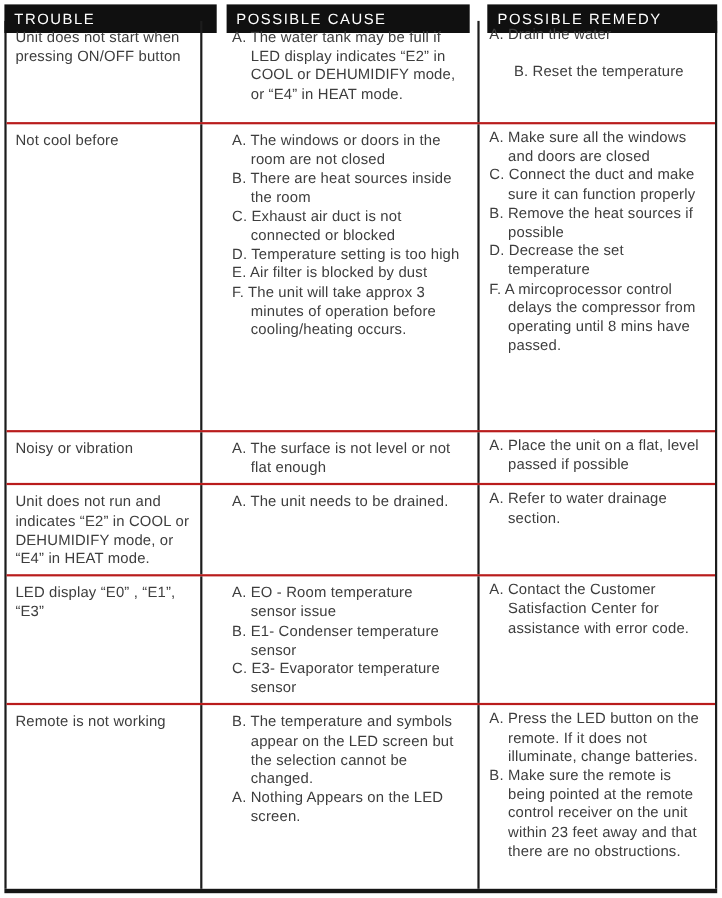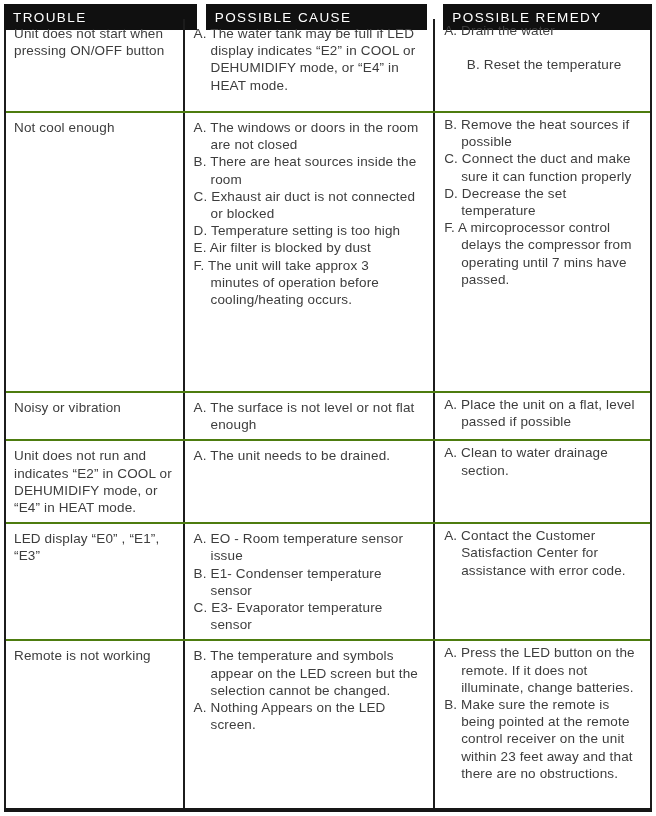--- a/index.html
+++ b/index.html
@@ -37,37 +37,37 @@
   .h1 { width: 194px; margin-right: 9px; }
   .h2 { width: 223px; margin-right: 16px; }
   .h3 { width: 210px; }
   
   .body-rows {
     border-left: 2px solid #1c1c1c;
     border-right: 2px solid #1c1c1c;
   }
   .row {
     display: flex;
-    border-bottom: 2px solid #4d7c0f;
+    border-bottom: 2px solid #b91c1c;
   }
   .row:last-child { border-bottom: none; }
   .cell {
     font-size: 13.5px;
     line-height: 17.2px;
     letter-spacing: 0.15px;
   }
   .c1 {
     width: 199px;
     border-right: 2px solid #1c1c1c;
     padding: 6px 6px 6px 8px;
   }
   .c2 {
     width: 279px;
     border-right: 2px solid #1c1c1c;
-    padding: 6px 14px 6px 9px;
+    padding: 6px 14px 6px 27px;
   }
   .c3 {
     width: 240px;
     padding: 3px 6px 6px 9px;
   }
   .item {
     padding-left: 17px;
     text-indent: -17px;
   }
   .item.gap { margin-top: 17px; text-align: center; }
@@ -97,54 +97,55 @@
       <div class="cell c2">
         <div class="item">A. The water tank may be full if LED display indicates “E2” in COOL or DEHUMIDIFY mode, or “E4” in HEAT mode.</div>
       </div>
       <div class="cell c3">
         <div class="item">A. Drain the water</div>
         <div class="item gap">B. Reset the temperature</div>
       </div>
     </div>
 
     <div class="row r2">
-      <div class="cell c1">Not cool enough</div>
+      <div class="cell c1">Not cool before</div>
       <div class="cell c2">
         <div class="item">A. The windows or doors in the room are not closed</div>
         <div class="item">B. There are heat sources inside the room</div>
         <div class="item">C. Exhaust air duct is not connected or blocked</div>
         <div class="item">D. Temperature setting is too high</div>
         <div class="item">E. Air filter is blocked by dust</div>
         <div class="item">F. The unit will take approx 3 minutes of operation before cooling/heating occurs.</div>
       </div>
       <div class="cell c3">
+        <div class="item">A. Make sure all the windows and doors are closed</div>
+        <div class="item">C. Connect the duct and make sure it can function properly</div>
         <div class="item">B. Remove the heat sources if possible</div>
-        <div class="item">C. Connect the duct and make sure it can function properly</div>
         <div class="item">D. Decrease the set temperature</div>
-        <div class="item">F. A mircoprocessor control delays the compressor from operating until 7 mins have passed.</div>
+        <div class="item">F. A mircoprocessor control delays the compressor from operating until 8 mins have passed.</div>
       </div>
     </div>
 
     <div class="row r3">
       <div class="cell c1">Noisy or vibration</div>
       <div class="cell c2">
         <div class="item">A. The surface is not level or not flat enough</div>
       </div>
       <div class="cell c3">
         <div class="item">A. Place the unit on a flat, level passed if possible</div>
       </div>
     </div>
 
     <div class="row r4">
       <div class="cell c1">Unit does not run and indicates “E2” in COOL or DEHUMIDIFY mode, or “E4” in HEAT mode.</div>
       <div class="cell c2">
         <div class="item">A. The unit needs to be drained.</div>
       </div>
       <div class="cell c3">
-        <div class="item">A. Clean to water drainage section.</div>
+        <div class="item">A. Refer to water drainage section.</div>
       </div>
     </div>
 
     <div class="row r5">
       <div class="cell c1">LED display “E0” , “E1”, “E3”</div>
       <div class="cell c2">
         <div class="item">A. EO - Room temperature sensor issue</div>
         <div class="item">B. E1- Condenser temperature sensor</div>
         <div class="item">C. E3- Evaporator temperature sensor</div>
       </div>

